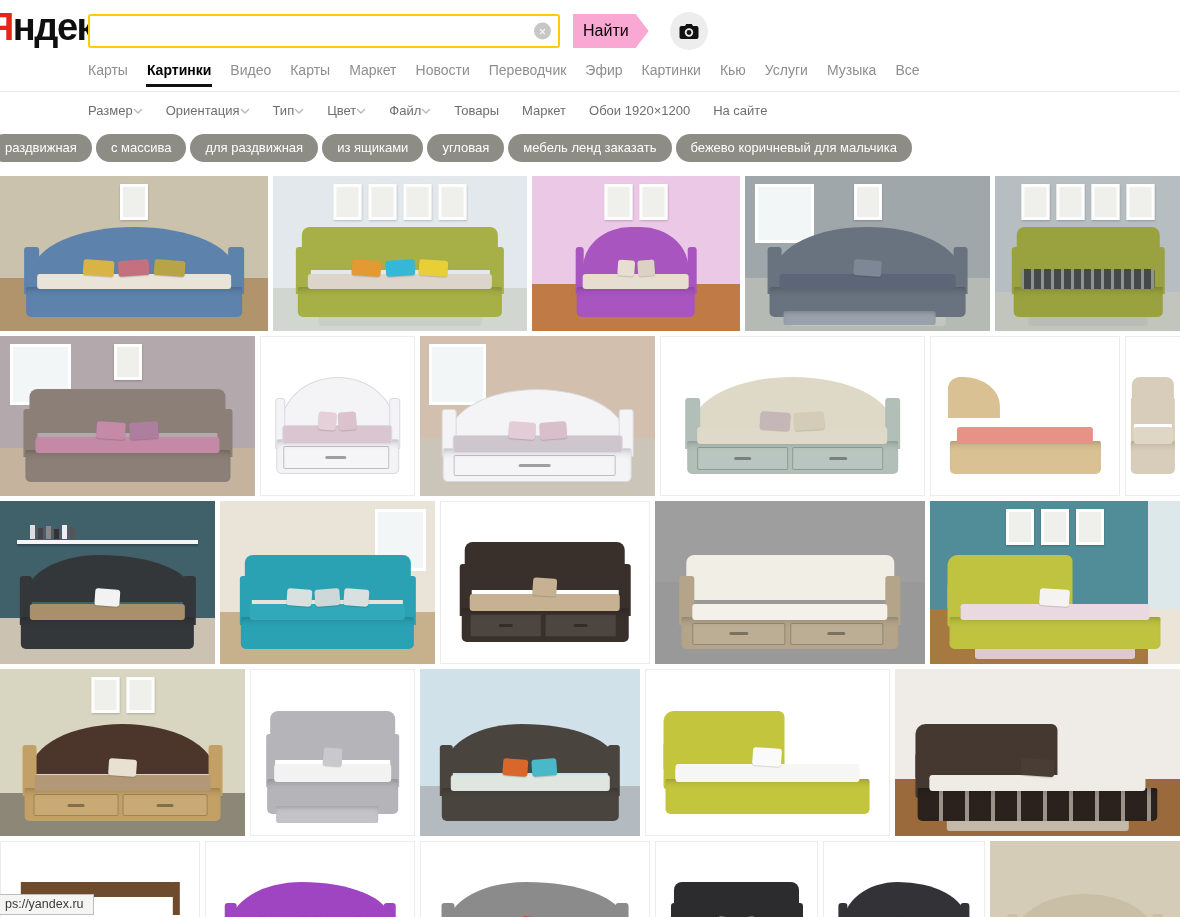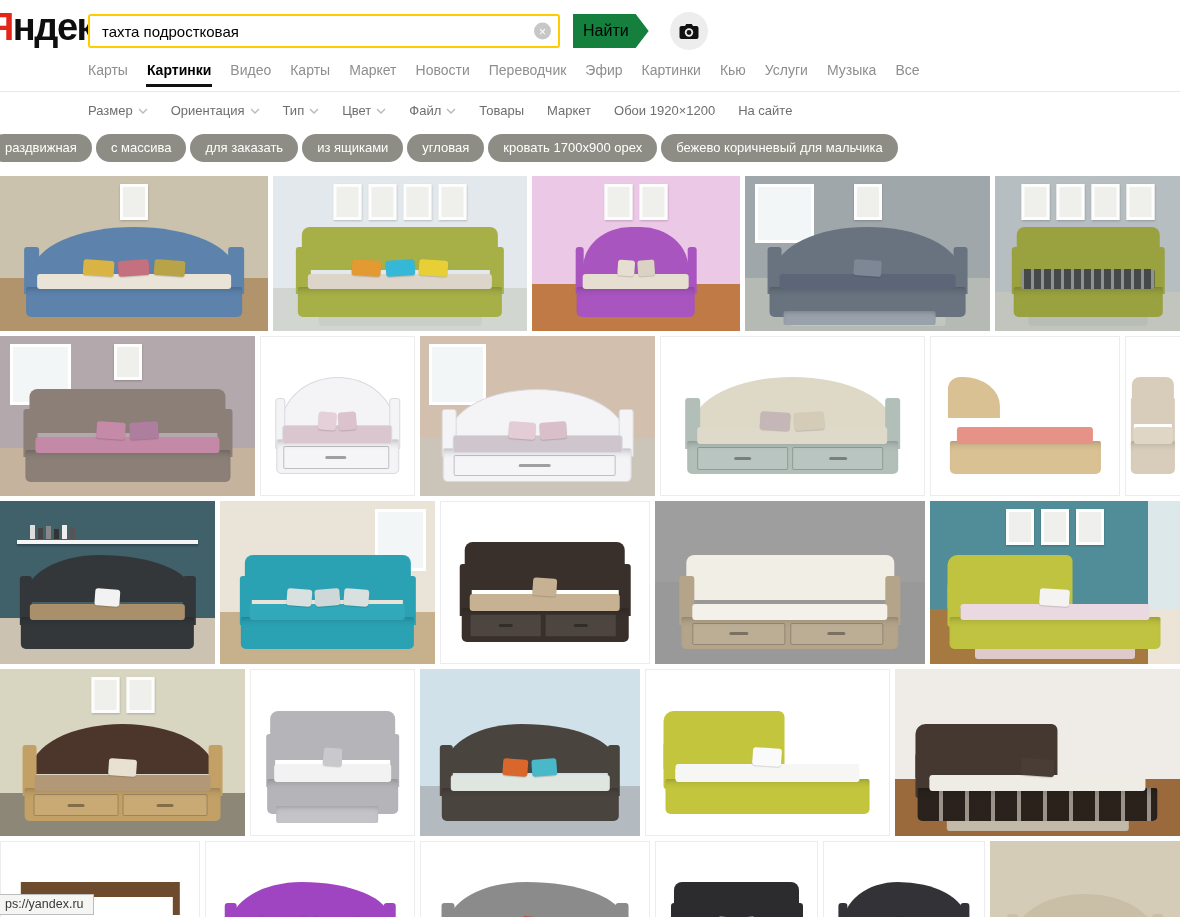--- a/index.html
+++ b/index.html
@@ -21,44 +21,43 @@
               font-family:inherit;color:#000;cursor:pointer;padding:0 20px 0 10px;
               clip-path:polygon(0 0,calc(100% - 13px) 0,100% 50%,calc(100% - 13px) 100%,0 100%);}
   .camera-btn{width:38px;height:38px;border-radius:50%;background:#ededed;border:none;margin-left:21px;
               display:flex;align-items:center;justify-content:center;cursor:pointer;}
   .tabs{display:flex;gap:19px;padding:12px 0 13px 88px;font-size:14px;}
   .tab{color:#8e8e8e;cursor:pointer;white-space:nowrap;position:relative;}
   .tab.active{color:#000;font-weight:bold;}
   .tab.active::after{content:"";position:absolute;left:-1px;right:-1px;bottom:-9px;height:3px;background:#111;}
   .tabs-divider{height:1px;background:#e8e8e8;}
   .filters{display:flex;gap:23px;align-items:center;padding:11px 0 9px 88px;font-size:13px;color:#6e6e6e;}
-  .filter-item{display:flex;align-items:center;gap:5px;cursor:pointer;white-space:nowrap;}
+  .filter-item{display:flex;align-items:center;cursor:pointer;white-space:nowrap;}
   .chips{display:flex;gap:4px;margin:7px 0 0 -10px;width:1220px;overflow:hidden;}
   .chip{color:#fff;font-size:13px;padding:6px 15px 7px;border-radius:15px;white-space:nowrap;cursor:pointer;}
   .grid{margin-top:14px;}
   .grid-row{display:flex;gap:5px;margin-bottom:5px;}
   .tile{position:relative;flex:0 0 auto;overflow:hidden;cursor:pointer;}
   .tile.white{background:#fff;border:1px solid #ececec;box-sizing:border-box;}
   .status-tooltip{position:absolute;left:0;bottom:2px;background:#f5f5f3;border:1px solid #bdbdbd;
                   border-left:none;padding:2px 9px 3px 5px;font-size:12.5px;color:#3a3a3a;z-index:10;}
 </style>
 </head>
 <body>
 
 <div>
   <header style="position:relative;">
     <div class="logo"><span class="logo-red" style="color: rgb(228, 37, 24);">Я</span><span class="logo-black">ндекс</span></div>
     <div class="search-row">
       <div class="search-box" style="border-color: rgb(255, 204, 0);">
-        <input class="search-input" value="тахта подростковая" style="">
         <button class="clear-btn">
             <span>×</span>
           </button>
       </div>
-      <button class="search-btn" style="background: #15803d;">Найти</button>
+      <button class="search-btn" style="background: #f9a8d4;">Найти</button>
       <button class="camera-btn">
         <svg width="20" height="17" viewBox="0 0 20 17">
           <rect x="0.5" y="3" width="19" height="13" rx="2" fill="#111"></rect>
           <path d="M6 3l1.2-2h5.6L14 3z" fill="#111"></path>
           <circle cx="10" cy="9.5" r="4.2" fill="#ededed"></circle>
           <circle cx="10" cy="9.5" r="2.4" fill="#111"></circle>
         </svg>
       </button>
     </div>
     <nav class="tabs">
@@ -118,24 +117,24 @@
       <span class="filter-item">
         <span>Обои 1920×1200</span>
       </span>
       <span class="filter-item">
         <span>На сайте</span>
       </span>
     </div>
   <div class="chips">
       <span class="chip" style="background: rgb(141, 141, 133);">раздвижная</span>
       <span class="chip" style="background: rgb(141, 141, 133);">с массива</span>
-      <span class="chip" style="background: rgb(141, 141, 133);">для заказать</span>
+      <span class="chip" style="background: rgb(141, 141, 133);">для раздвижная</span>
       <span class="chip" style="background: rgb(141, 141, 133);">из ящиками</span>
       <span class="chip" style="background: rgb(141, 141, 133);">угловая</span>
-      <span class="chip" style="background: rgb(141, 141, 133);">кровать 1700x900 орех</span>
+      <span class="chip" style="background: rgb(141, 141, 133);">мебель ленд заказать</span>
       <span class="chip" style="background: rgb(141, 141, 133);">бежево коричневый для мальчика</span>
     </div>
   <div class="grid">
       <div class="grid-row">
         <div class="tile" style="width: 268px; height: 155px; background: linear-gradient(rgb(203, 194, 174) 0%, rgb(203, 194, 174) 66%, rgb(177, 148, 107) 66%, rgb(177, 148, 107) 100%);">
           <div style="position: absolute; top: 5%; left: 50%; transform: translateX(-50%); display: flex; gap: 7px;">
             <div style="width: 22px; height: 30px; background: rgb(239, 239, 236); border: 3px solid rgb(253, 253, 253); box-shadow: rgba(0, 0, 0, 0.2) 0px 1px 2px;"></div>
           </div>
           <div style="position: absolute; bottom: 9%; left: 50%; transform: translateX(-50%); width: 82%; height: 58%;">
             <div style="position: absolute; top: 0px; background: rgb(93, 131, 173); border: none; left: 4%; right: 4%; height: 52%; border-radius: 50% 50% 0px 0px / 95% 95% 0px 0px;"></div>

